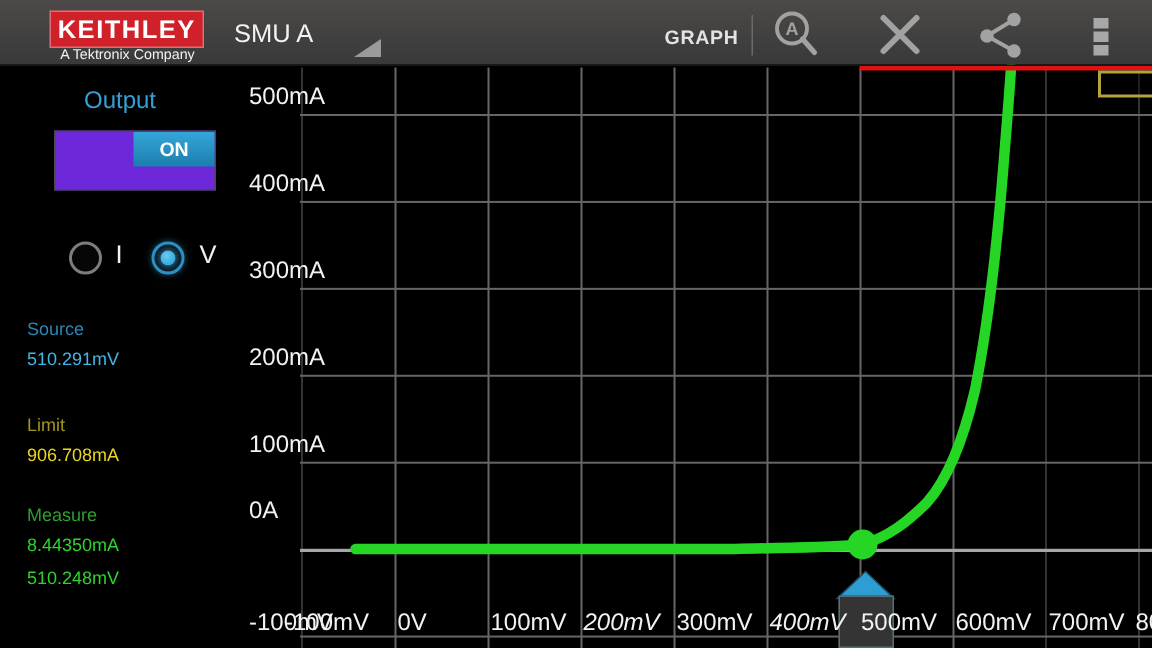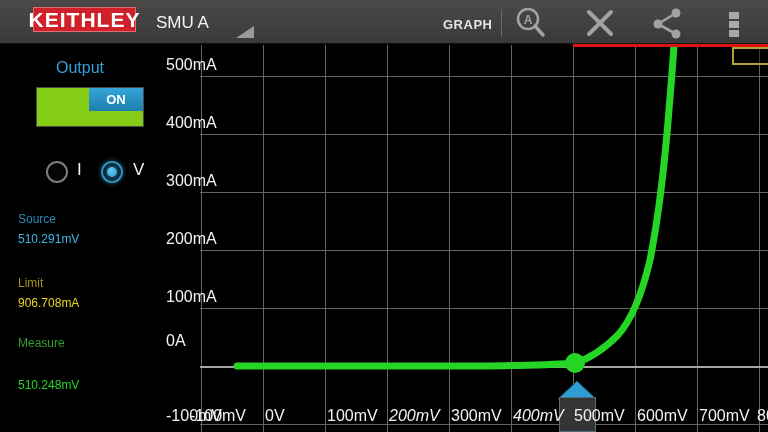--- a/index.html
+++ b/index.html
@@ -5,21 +5,21 @@
   * { margin:0; padding:0; box-sizing:border-box; }
   html,body { background:#000; }
   body { font-family:"Liberation Sans", sans-serif; }
   .screen { position:relative; width:768px; height:432px; background:#000; overflow:hidden; }
 
   
   .topbar { position:absolute; left:0; top:0; width:768px; height:44px;
             background:linear-gradient(#4c4a48,#393939); border-bottom:1px solid #161616; z-index:10; }
   .logo-box { position:absolute; left:33px; top:7px; width:103px; height:25px; background:#d0202a;
               border:1px solid rgba(255,255,255,0.35); display:flex; align-items:center; justify-content:center; }
-  .logo-text { color:#fff; font-weight:bold; font-size:21px; letter-spacing:1px; }
+  .logo-text { color:#fff; font-weight:bold; font-size:17px; letter-spacing:1px; }
   .logo-tagline { position:absolute; left:20px; top:31px; width:130px; text-align:center;
                   color:#f2f2f2; font-size:9.5px; }
   .channel { position:absolute; left:156px; top:13px; color:#f2f2f2; font-size:17px; }
   .spinner-tri { position:absolute; left:236px; top:26px; }
   .view-label { position:absolute; left:443px; top:17px; color:#e3e3e3; font-size:13px; font-weight:bold; letter-spacing:0.5px; }
   .bar-divider { position:absolute; left:501px; top:10px; width:1px; height:27px; background:#6a6a6a; }
   .icon-btn { position:absolute; top:5px; width:36px; height:36px; display:flex; align-items:center; justify-content:center; }
 
   
   .grid { position:absolute; left:200px; top:45px; width:568px; height:387px; z-index:1;
@@ -33,21 +33,21 @@
   .range-box { position:absolute; left:732px; top:47px; width:40px; height:18px;
                border:2px solid #b3a33c; background:rgba(0,0,0,0.4); z-index:4; }
   .ylabel { position:absolute; left:166px; color:#f2f2f2; font-size:16px; line-height:20px; z-index:5; }
   .xlabel { position:absolute; top:406px; color:#f2f2f2; font-size:16px; line-height:20px; z-index:6; white-space:nowrap; }
   .cursor-tri { position:absolute; left:553px; top:379px; z-index:5; }
   .cursor-body { position:absolute; left:559px; top:397px; width:37px; height:35px;
                  background:#343434; border:1px solid #55707d; z-index:5; }
 
   
   .side-label-center { position:absolute; left:0; width:160px; text-align:center; color:#36a0d6; font-size:16px; z-index:6; }
-  .toggle { position:absolute; left:36px; top:87px; width:108px; height:40px; background:#84cc16;
+  .toggle { position:absolute; left:36px; top:87px; width:108px; height:40px; background:#6d28d9;
             border:1px solid #4a4a4a; z-index:6; }
   .toggle-thumb { position:absolute; left:52px; top:0; width:54px; height:23px;
                   background:linear-gradient(#35a5d8,#1b7fae); display:flex; align-items:center; justify-content:center;
                   color:#fff; font-size:13px; font-weight:bold; }
   .radio-row { position:absolute; left:0; top:158px; width:160px; height:28px; z-index:6; }
   .radio { position:absolute; width:22px; height:22px; border-radius:50%; }
   .radio.unsel { border:2px solid #7d7d7d; background:#060606; }
   .radio.sel { border:2px solid #2d8fc2; background:#0a141b; box-shadow:0 0 5px rgba(60,170,225,0.5); }
   .radio-dot { position:absolute; left:4px; top:4px; width:10px; height:10px; border-radius:50%;
                background:radial-gradient(circle at 40% 35%, #66cdf5, #2596cc); box-shadow:0 0 6px #2fa6dd; }
@@ -60,20 +60,21 @@
 </style>
 </head>
 <body>
 
 <div class="screen">
 
   <div class="topbar">
     <div class="logo-box">
       <span class="logo-text">KEITHLEY</span>
     </div>
+    <div class="logo-tagline">A Tektronix Company</div>
 
     <div class="channel">SMU A</div>
     <svg class="spinner-tri" width="18" height="12">
       <polygon points="0,12 18,12 18,0" fill="#9a9a9a"></polygon>
     </svg>
 
     <div class="view-label">GRAPH</div>
     <div class="bar-divider"></div>
 
     <div class="icon-btn" style="left:513px;">
@@ -159,15 +160,16 @@
     <div class="radio-label" style="left:133px;">V</div>
   </div>
 
   <div class="readout-label c-bluelab" style="top:212px;">Source</div>
   <div class="readout-value c-blueval" style="top:232px;">510.291mV</div>
 
   <div class="readout-label c-olive" style="top:276px;">Limit</div>
   <div class="readout-value c-yellow" style="top:296px;">906.708mA</div>
 
   <div class="readout-label c-dkgreen" style="top:336px;">Measure</div>
+  <div class="readout-value c-green" style="top:356px;">8.44350mA</div>
   <div class="readout-value c-green" style="top:378px;">510.248mV</div>
 
 </div>
 
 </body></html>

